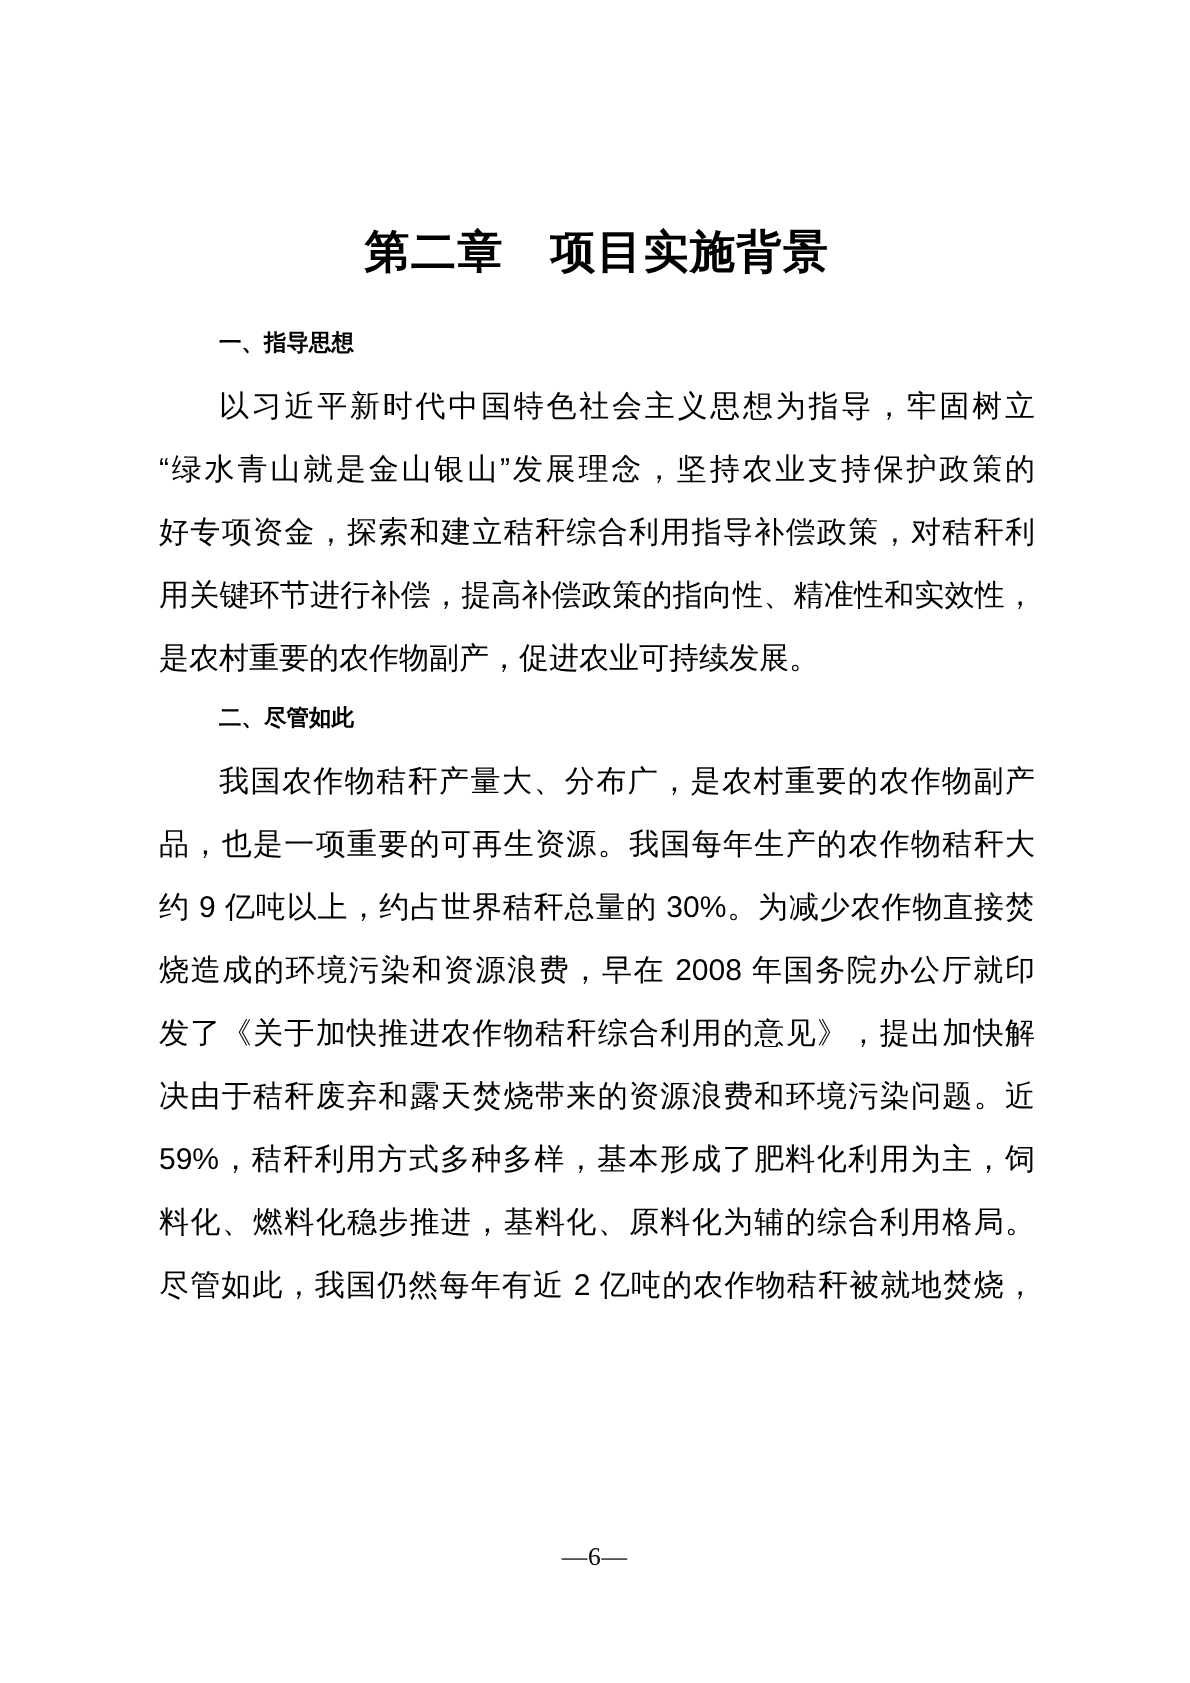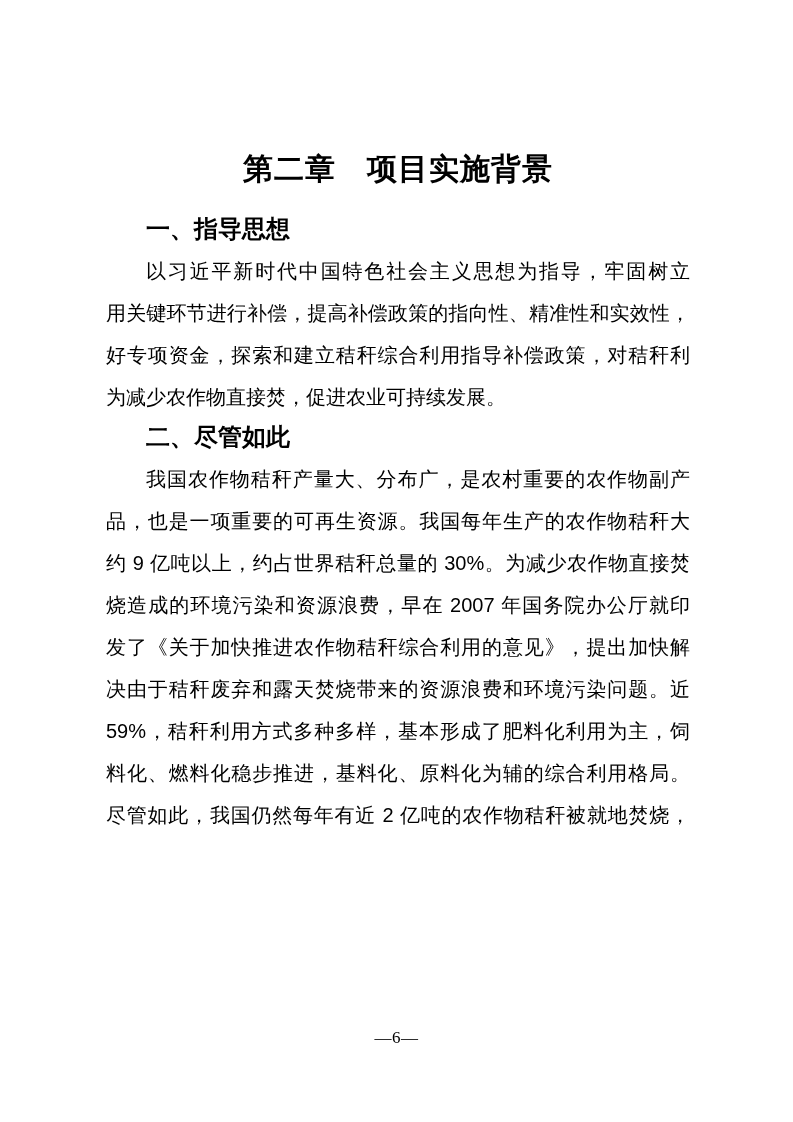--- a/index.html
+++ b/index.html
@@ -30,21 +30,21 @@
     line-height: 42px;
     text-align: center;
     letter-spacing: 1px;
     white-space: nowrap;
   }
   .doc-section .heading {
     margin-top: 24px;
     padding-left: 40px;
     font-family: "Liberation Sans", sans-serif;
     font-weight: bold;
-    font-size: 24px;
+    font-size: 15px;
     line-height: 30px;
     white-space: nowrap;
   }
   .doc-section:nth-of-type(2) .heading {
     margin-top: 4px;
   }
   .paragraph {
     margin-top: 6px;
   }
   .line {
@@ -78,32 +78,33 @@
 <body>
 
 <div class="page">
   <div class="content">
     <h1 class="doc-title">第二章　项目实施背景</h1>
     <div>
         <section class="doc-section">
           <div class="heading">一、指导思想</div>
           <div class="paragraph">
             <div class="line indent">以习近平新时代中国特色社会主义思想为指导，牢固树立</div>
+            <div class="line">“绿水青山就是金山银山”发展理念，坚持农业支持保护政策的</div>
+            <div class="line">好专项资金，探索和建立秸秆综合利用指导补偿政策，对秸秆利</div>
             <div class="line">用关键环节进行补偿，提高补偿政策的指向性、精准性和实效性，</div>
-            <div class="line">好专项资金，探索和建立秸秆综合利用指导补偿政策，对秸秆利</div>
-            <div class="line last">为减少农作物直接焚，促进农业可持续发展。</div>
+            <div class="line last">是农村重要的农作物副产，促进农业可持续发展。</div>
           </div>
         </section>
         <section class="doc-section">
           <div class="heading">二、尽管如此</div>
           <div class="paragraph">
             <div class="line indent">我国农作物秸秆产量大、分布广，是农村重要的农作物副产</div>
             <div class="line">品，也是一项重要的可再生资源。我国每年生产的农作物秸秆大</div>
             <div class="line">约 9 亿吨以上，约占世界秸秆总量的 30%。为减少农作物直接焚</div>
-            <div class="line">烧造成的环境污染和资源浪费，早在 2007 年国务院办公厅就印</div>
+            <div class="line">烧造成的环境污染和资源浪费，早在 2008 年国务院办公厅就印</div>
             <div class="line">发了《关于加快推进农作物秸秆综合利用的意见》，提出加快解</div>
             <div class="line">决由于秸秆废弃和露天焚烧带来的资源浪费和环境污染问题。近</div>
             <div class="line">59%，秸秆利用方式多种多样，基本形成了肥料化利用为主，饲</div>
             <div class="line">料化、燃料化稳步推进，基料化、原料化为辅的综合利用格局。</div>
             <div class="line">尽管如此，我国仍然每年有近 2 亿吨的农作物秸秆被就地焚烧，</div>
           </div>
         </section>
       </div>
   </div>
   <div class="page-number">—6—</div>

